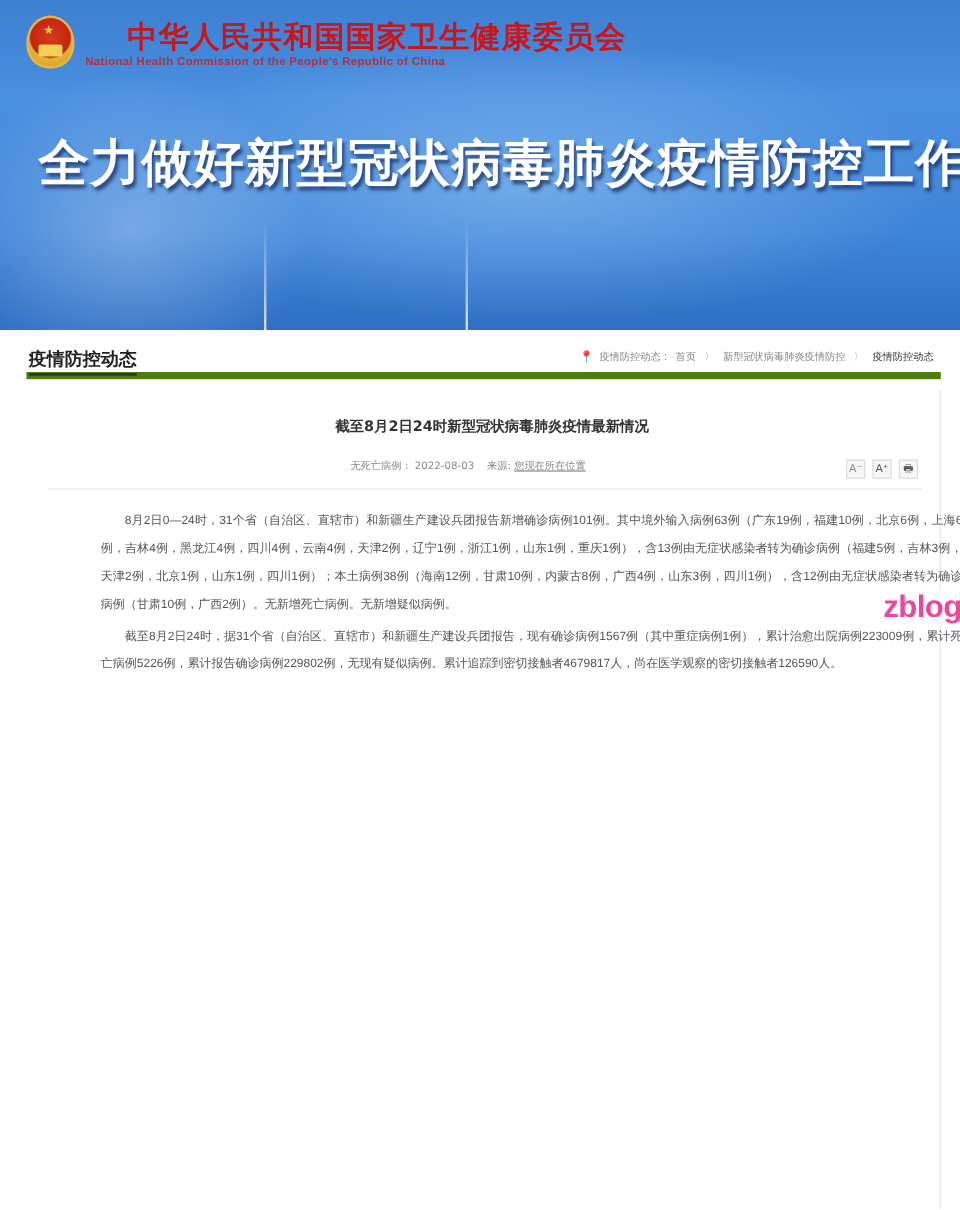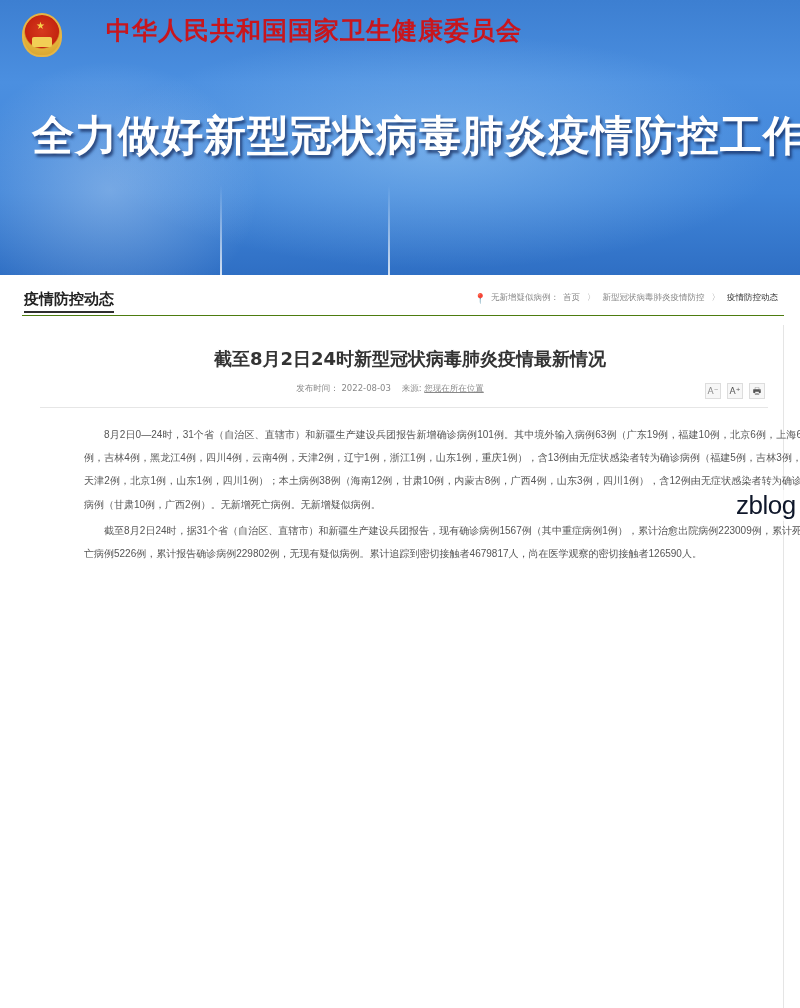--- a/index.html
+++ b/index.html
@@ -40,42 +40,42 @@
     .slogan {
       position: absolute; left: 32px; top: 108px; font-size: 42px; font-weight: bold; color: #ffffff;
       letter-spacing: 1px; white-space: nowrap;
       text-shadow: 2px 3px 3px rgba(20,40,90,0.75);
       font-family: "DejaVu Sans", sans-serif;
     }
 
     
     .section-header {
       position: absolute; left: 22px; top: 280px; width: 762px; height: 36px;
-      border-bottom: 1px solid #4d7c0f;
+      border-bottom: 6px solid #4d7c0f;
     }
     .section-title {
       position: absolute; left: 2px; top: 10px; font-size: 15px; font-weight: bold; color: #222;
       border-bottom: 2px solid #2e2e2e; padding-bottom: 2px;
     }
     .breadcrumb {
       position: absolute; right: 6px; top: 12px; font-size: 8.5px; color: #888; white-space: nowrap;
       display: flex; align-items: center; gap: 4px;
     }
     .breadcrumb .pin { color: #1f5fb3; font-size: 10px; }
     .breadcrumb .sep { color: #999; margin: 0 3px; }
     .breadcrumb .current { color: #333; }
 
     
     .article {
       position: absolute; left: 40px; top: 325px; width: 744px; height: 683px;
       border-right: 1px solid #e5e5e5;
     }
     .article-title {
       position: absolute; left: 0; width: 740px; top: 22px; text-align: center;
-      font-size: 18px; color: #333; font-family: "DejaVu Sans", sans-serif;
+      font-size: 12px; color: #333; font-family: "DejaVu Sans", sans-serif;
     }
     .meta {
       position: absolute; left: 0; width: 700px; top: 58px; text-align: center; font-size: 8.5px; color: #888;
     }
     .meta .source-link { text-decoration: underline; color: #888; }
     .tools { position: absolute; right: 18px; top: 58px; display: flex; gap: 6px; }
     .tool-btn {
       width: 16px; height: 16px; border: 1px solid #ddd; background: #f7f7f7; font-size: 9px; color: #888;
       display: flex; align-items: center; justify-content: center; line-height: 1;
     }
@@ -83,56 +83,58 @@
     .article-divider { position: absolute; left: 0; top: 82px; width: 728px; border-top: 1px solid #e6e6e6; }
 
     .body-text {
       position: absolute; left: 4px; top: 98px; width: 718px;
       font-family: Liberation Sans, sans-serif;
       font-size: 10px; line-height: 23.2px; color: #555; margin-left: 40px;
     }
     .body-text p { text-indent: 2em; margin-bottom: 3px; text-align: justify; }
 
     .watermark {
-      position: absolute; left: 736px; top: 490px; font-size: 26px; color: #0f172a;
+      position: absolute; left: 736px; top: 490px; font-size: 26px; color: #ec4899;
       font-family: "Liberation Sans", sans-serif; letter-spacing: -0.5px;
       background: rgba(255,255,255,0.7);
+      font-weight: bold;
     }
   </style>
 </head>
 <body>
 
 <div class="banner">
   <div class="pulse-line" style="left:220px;height:90px;"></div>
   <div class="pulse-line" style="left:388px;height:90px;"></div>
   <div class="emblem">
     <span class="star">★</span>
     <span class="base"></span>
   </div>
   <div class="org-cn">中华人民共和国国家卫生健康委员会</div>
+  <div class="org-en">National Health Commission of the People's Republic of China</div>
   <div class="slogan">全力做好新型冠状病毒肺炎疫情防控工作</div>
 </div>
 
 <div class="section-header">
   <div class="section-title">疫情防控动态</div>
   <div class="breadcrumb">
     <span class="pin">📍</span>
-    <span>无新增疑似病例：</span>
+    <span>疫情防控动态：</span>
     <span>首页</span>
     <span class="sep">〉</span>
     <span>新型冠状病毒肺炎疫情防控</span>
     <span class="sep">〉</span>
     <span class="current">疫情防控动态</span>
   </div>
 </div>
 
 <div class="article">
   <h1 class="article-title">截至8月2日24时新型冠状病毒肺炎疫情最新情况</h1>
   <div class="meta">
-    <span>发布时间：</span>
+    <span>无死亡病例：</span>
     <span>2022-08-03</span>
     &nbsp;&nbsp;
     <span>来源:</span>
     <span class="source-link">您现在所在位置</span>
   </div>
   <div class="tools">
     <div class="tool-btn">A⁻</div>
     <div class="tool-btn dark">A⁺</div>
     <div class="tool-btn dark">🖶</div>
   </div>

